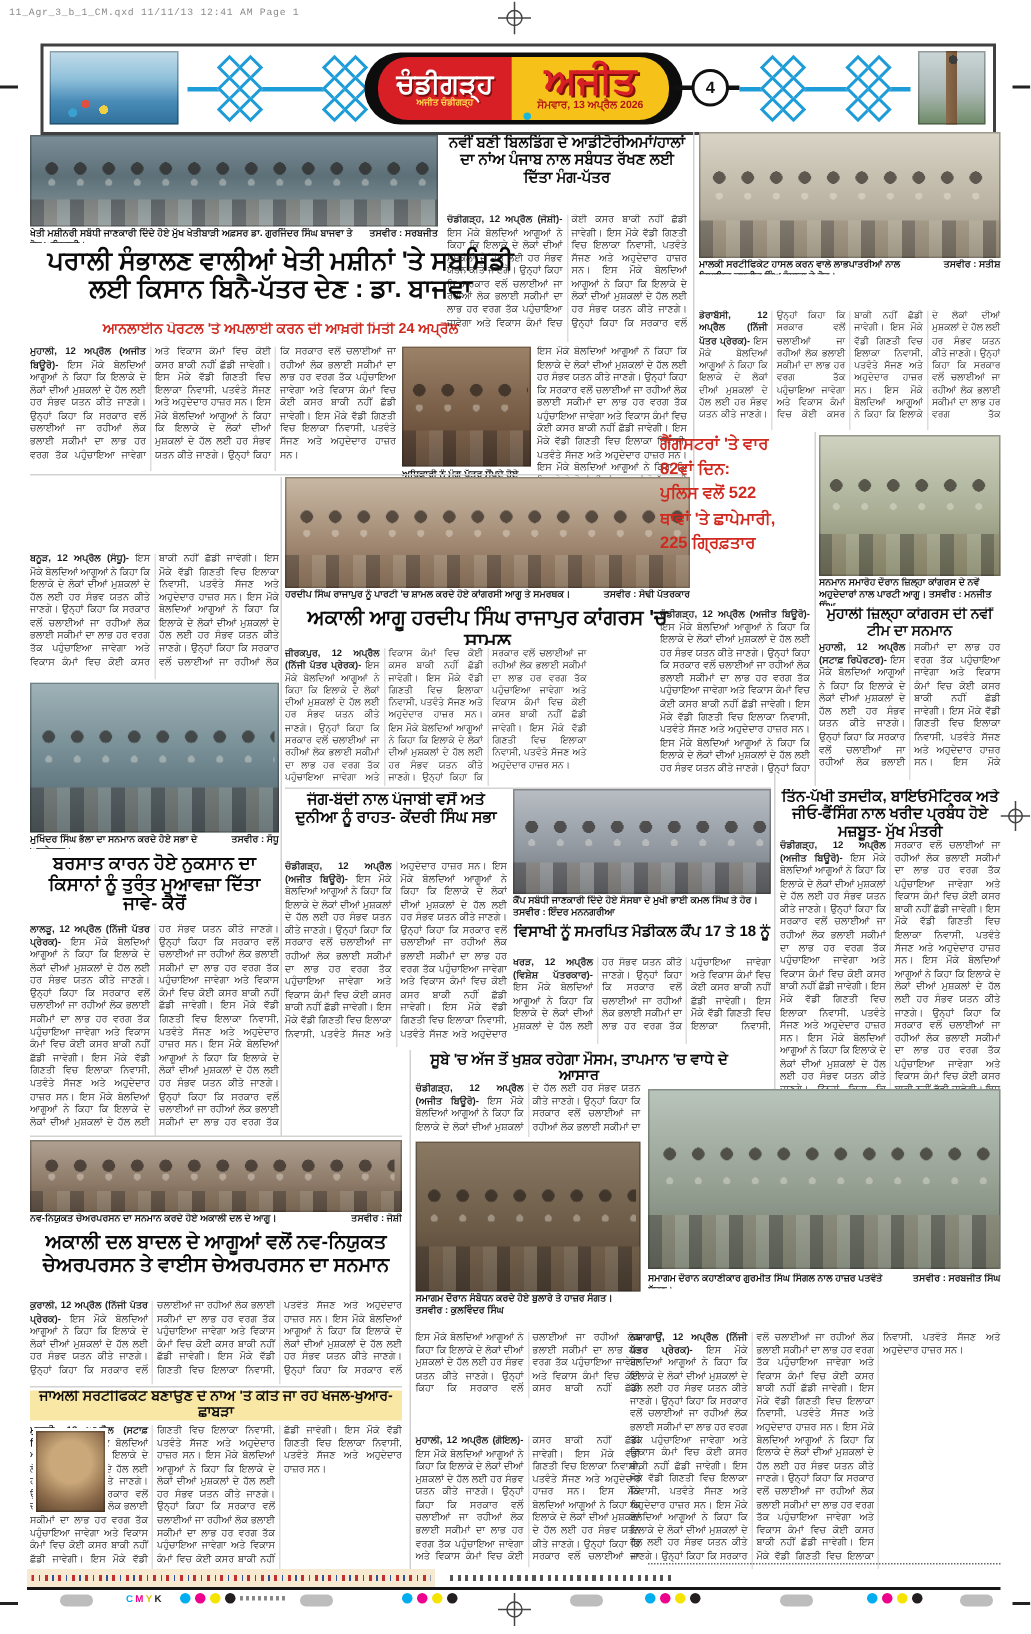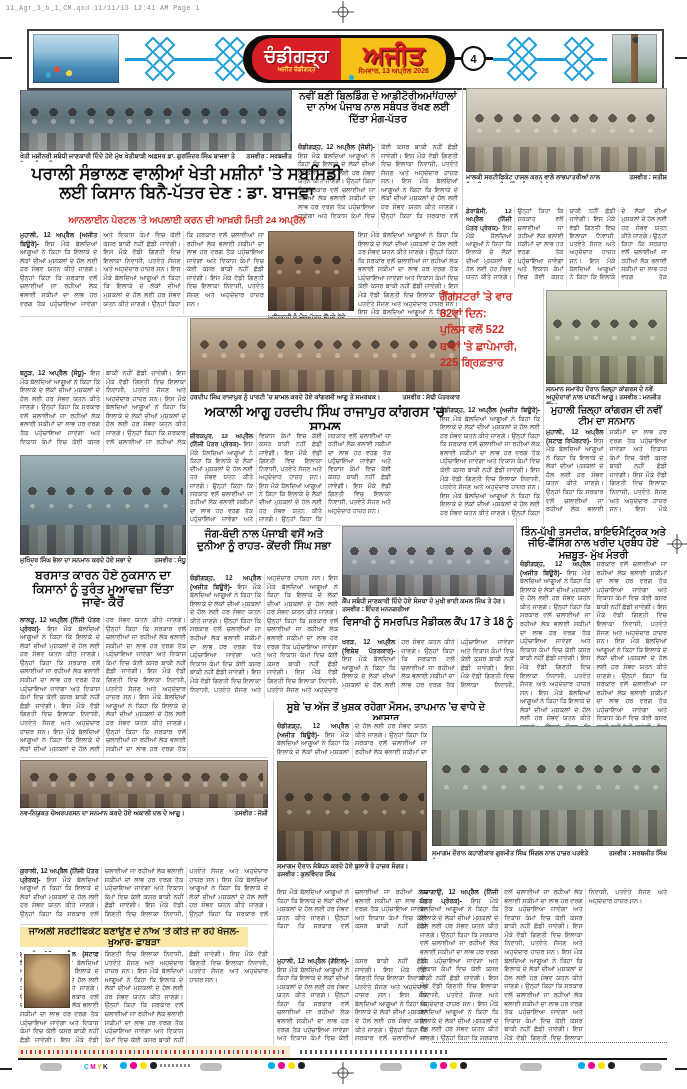--- a/index.html
+++ b/index.html
@@ -281,27 +281,28 @@
     <span class="dl">ਨਯਾਗਾਉਂ, 12 ਅਪ੍ਰੈਲ (ਨਿੱਜੀ ਪੱਤਰ ਪ੍ਰੇਰਕ)-</span>
     <span>ਇਸ ਮੌਕੇ ਬੋਲਦਿਆਂ ਆਗੂਆਂ ਨੇ ਕਿਹਾ ਕਿ ਇਲਾਕੇ ਦੇ ਲੋਕਾਂ ਦੀਆਂ ਮੁਸ਼ਕਲਾਂ ਦੇ ਹੱਲ ਲਈ ਹਰ ਸੰਭਵ ਯਤਨ ਕੀਤੇ ਜਾਣਗੇ। ਉਨ੍ਹਾਂ ਕਿਹਾ ਕਿ ਸਰਕਾਰ ਵਲੋਂ ਚਲਾਈਆਂ ਜਾ ਰਹੀਆਂ ਲੋਕ ਭਲਾਈ ਸਕੀਮਾਂ ਦਾ ਲਾਭ ਹਰ ਵਰਗ ਤੱਕ ਪਹੁੰਚਾਇਆ ਜਾਵੇਗਾ ਅਤੇ ਵਿਕਾਸ ਕੰਮਾਂ ਵਿਚ ਕੋਈ ਕਸਰ ਬਾਕੀ ਨਹੀਂ ਛੱਡੀ ਜਾਵੇਗੀ। ਇਸ ਮੌਕੇ ਵੱਡੀ ਗਿਣਤੀ ਵਿਚ ਇਲਾਕਾ ਨਿਵਾਸੀ, ਪਤਵੰਤੇ ਸੱਜਣ ਅਤੇ ਅਹੁਦੇਦਾਰ ਹਾਜ਼ਰ ਸਨ। ਇਸ ਮੌਕੇ ਬੋਲਦਿਆਂ ਆਗੂਆਂ ਨੇ ਕਿਹਾ ਕਿ ਇਲਾਕੇ ਦੇ ਲੋਕਾਂ ਦੀਆਂ ਮੁਸ਼ਕਲਾਂ ਦੇ ਹੱਲ ਲਈ ਹਰ ਸੰਭਵ ਯਤਨ ਕੀਤੇ ਜਾਣਗੇ। ਉਨ੍ਹਾਂ ਕਿਹਾ ਕਿ ਸਰਕਾਰ ਵਲੋਂ ਚਲਾਈਆਂ ਜਾ ਰਹੀਆਂ ਲੋਕ ਭਲਾਈ ਸਕੀਮਾਂ ਦਾ ਲਾਭ ਹਰ ਵਰਗ ਤੱਕ ਪਹੁੰਚਾਇਆ ਜਾਵੇਗਾ ਅਤੇ ਵਿਕਾਸ ਕੰਮਾਂ ਵਿਚ ਕੋਈ ਕਸਰ ਬਾਕੀ ਨਹੀਂ ਛੱਡੀ ਜਾਵੇਗੀ। ਇਸ ਮੌਕੇ ਵੱਡੀ ਗਿਣਤੀ ਵਿਚ ਇਲਾਕਾ ਨਿਵਾਸੀ, ਪਤਵੰਤੇ ਸੱਜਣ ਅਤੇ ਅਹੁਦੇਦਾਰ ਹਾਜ਼ਰ ਸਨ। ਇਸ ਮੌਕੇ ਬੋਲਦਿਆਂ ਆਗੂਆਂ ਨੇ ਕਿਹਾ ਕਿ ਇਲਾਕੇ ਦੇ ਲੋਕਾਂ ਦੀਆਂ ਮੁਸ਼ਕਲਾਂ ਦੇ ਹੱਲ ਲਈ ਹਰ ਸੰਭਵ ਯਤਨ ਕੀਤੇ ਜਾਣਗੇ। ਉਨ੍ਹਾਂ ਕਿਹਾ ਕਿ ਸਰਕਾਰ ਵਲੋਂ ਚਲਾਈਆਂ ਜਾ ਰਹੀਆਂ ਲੋਕ ਭਲਾਈ ਸਕੀਮਾਂ ਦਾ ਲਾਭ ਹਰ ਵਰਗ ਤੱਕ ਪਹੁੰਚਾਇਆ ਜਾਵੇਗਾ ਅਤੇ ਵਿਕਾਸ ਕੰਮਾਂ ਵਿਚ ਕੋਈ ਕਸਰ ਬਾਕੀ ਨਹੀਂ ਛੱਡੀ ਜਾਵੇਗੀ। ਇਸ ਮੌਕੇ ਵੱਡੀ ਗਿਣਤੀ ਵਿਚ ਇਲਾਕਾ ਨਿਵਾਸੀ, ਪਤਵੰਤੇ ਸੱਜਣ ਅਤੇ ਅਹੁਦੇਦਾਰ ਹਾਜ਼ਰ ਸਨ।</span>
   </div>
 
   <div class="hr" style="left:20px;top:757px;width:248px;"></div>
   <div class="ph people" style="left:20px;top:760px;width:248px;height:48px;background:linear-gradient(180deg,#b0a192 0%,#8d7a68 60%,#6b5a4a 100%);"></div>
   <div class="cap" style="left:20px;top:809px;width:248px;height:10px;">
     <span>ਨਵ-ਨਿਯੁਕਤ ਚੇਅਰਪਰਸਨ ਦਾ ਸਨਮਾਨ ਕਰਦੇ ਹੋਏ ਅਕਾਲੀ ਦਲ ਦੇ ਆਗੂ।</span>
     <span class="cr">ਤਸਵੀਰ : ਜੋਸ਼ੀ</span>
   </div>
+  <div class="hl" style="left:20px;top:821px;width:248px;height:44px;font-size:13px;">ਅਕਾਲੀ ਦਲ ਬਾਦਲ ਦੇ ਆਗੂਆਂ ਵਲੋਂ ਨਵ-ਨਿਯੁਕਤ ਚੇਅਰਪਰਸਨ ਤੇ ਵਾਈਸ ਚੇਅਰਪਰਸਨ ਦਾ ਸਨਮਾਨ</div>
   <div class="body" style="left:20px;top:867px;width:248px;height:56px;column-count:3;">
     <span class="dl">ਕੁਰਾਲੀ, 12 ਅਪ੍ਰੈਲ (ਨਿੱਜੀ ਪੱਤਰ ਪ੍ਰੇਰਕ)-</span>
     <span>ਇਸ ਮੌਕੇ ਬੋਲਦਿਆਂ ਆਗੂਆਂ ਨੇ ਕਿਹਾ ਕਿ ਇਲਾਕੇ ਦੇ ਲੋਕਾਂ ਦੀਆਂ ਮੁਸ਼ਕਲਾਂ ਦੇ ਹੱਲ ਲਈ ਹਰ ਸੰਭਵ ਯਤਨ ਕੀਤੇ ਜਾਣਗੇ। ਉਨ੍ਹਾਂ ਕਿਹਾ ਕਿ ਸਰਕਾਰ ਵਲੋਂ ਚਲਾਈਆਂ ਜਾ ਰਹੀਆਂ ਲੋਕ ਭਲਾਈ ਸਕੀਮਾਂ ਦਾ ਲਾਭ ਹਰ ਵਰਗ ਤੱਕ ਪਹੁੰਚਾਇਆ ਜਾਵੇਗਾ ਅਤੇ ਵਿਕਾਸ ਕੰਮਾਂ ਵਿਚ ਕੋਈ ਕਸਰ ਬਾਕੀ ਨਹੀਂ ਛੱਡੀ ਜਾਵੇਗੀ। ਇਸ ਮੌਕੇ ਵੱਡੀ ਗਿਣਤੀ ਵਿਚ ਇਲਾਕਾ ਨਿਵਾਸੀ, ਪਤਵੰਤੇ ਸੱਜਣ ਅਤੇ ਅਹੁਦੇਦਾਰ ਹਾਜ਼ਰ ਸਨ। ਇਸ ਮੌਕੇ ਬੋਲਦਿਆਂ ਆਗੂਆਂ ਨੇ ਕਿਹਾ ਕਿ ਇਲਾਕੇ ਦੇ ਲੋਕਾਂ ਦੀਆਂ ਮੁਸ਼ਕਲਾਂ ਦੇ ਹੱਲ ਲਈ ਹਰ ਸੰਭਵ ਯਤਨ ਕੀਤੇ ਜਾਣਗੇ। ਉਨ੍ਹਾਂ ਕਿਹਾ ਕਿ ਸਰਕਾਰ ਵਲੋਂ ਚਲਾਈਆਂ ਜਾ ਰਹੀਆਂ ਲੋਕ ਭਲਾਈ ਸਕੀਮਾਂ ਦਾ ਲਾਭ ਹਰ ਵਰਗ ਤੱਕ ਪਹੁੰਚਾਇਆ ਜਾਵੇਗਾ ਅਤੇ ਵਿਕਾਸ ਕੰਮਾਂ ਵਿਚ ਕੋਈ ਕਸਰ ਬਾਕੀ ਨਹੀਂ ਛੱਡੀ ਜਾਵੇਗੀ। ਇਸ ਮੌਕੇ ਵੱਡੀ ਗਿਣਤੀ ਵਿਚ ਇਲਾਕਾ ਨਿਵਾਸੀ, ਪਤਵੰਤੇ ਸੱਜਣ ਅਤੇ ਅਹੁਦੇਦਾਰ ਹਾਜ਼ਰ ਸਨ।</span>
   </div>
 
   <div class="hr" style="left:20px;top:924px;width:248px;"></div>
-  <div class="hl ylhl" style="left:20px;top:927px;width:228px;height:20px;font-size:9.5px;">ਜਾਅਲੀ ਸਰਟੀਫਿਕੇਟ ਬਣਾਉਣ ਦੇ ਨਾਂਅ 'ਤੇ ਕੀਤੇ ਜਾ ਰਹੇ ਖੱਜਲ-ਖੁਆਰ- ਛਾਬੜਾ</div>
+  <div class="hl ylhl" style="left:20px;top:927px;width:248px;height:20px;font-size:9.5px;">ਜਾਅਲੀ ਸਰਟੀਫਿਕੇਟ ਬਣਾਉਣ ਦੇ ਨਾਂਅ 'ਤੇ ਕੀਤੇ ਜਾ ਰਹੇ ਖੱਜਲ-ਖੁਆਰ- ਛਾਬੜਾ</div>
   <div class="body" style="left:20px;top:950px;width:248px;height:96px;column-count:3;">
     <span class="dl">ਮੁਹਾਲੀ, 12 ਅਪ੍ਰੈਲ (ਸਟਾਫ਼ ਰਿਪੋਰਟਰ)-</span>
     <span>ਇਸ ਮੌਕੇ ਬੋਲਦਿਆਂ ਆਗੂਆਂ ਨੇ ਕਿਹਾ ਕਿ ਇਲਾਕੇ ਦੇ ਲੋਕਾਂ ਦੀਆਂ ਮੁਸ਼ਕਲਾਂ ਦੇ ਹੱਲ ਲਈ ਹਰ ਸੰਭਵ ਯਤਨ ਕੀਤੇ ਜਾਣਗੇ। ਉਨ੍ਹਾਂ ਕਿਹਾ ਕਿ ਸਰਕਾਰ ਵਲੋਂ ਚਲਾਈਆਂ ਜਾ ਰਹੀਆਂ ਲੋਕ ਭਲਾਈ ਸਕੀਮਾਂ ਦਾ ਲਾਭ ਹਰ ਵਰਗ ਤੱਕ ਪਹੁੰਚਾਇਆ ਜਾਵੇਗਾ ਅਤੇ ਵਿਕਾਸ ਕੰਮਾਂ ਵਿਚ ਕੋਈ ਕਸਰ ਬਾਕੀ ਨਹੀਂ ਛੱਡੀ ਜਾਵੇਗੀ। ਇਸ ਮੌਕੇ ਵੱਡੀ ਗਿਣਤੀ ਵਿਚ ਇਲਾਕਾ ਨਿਵਾਸੀ, ਪਤਵੰਤੇ ਸੱਜਣ ਅਤੇ ਅਹੁਦੇਦਾਰ ਹਾਜ਼ਰ ਸਨ। ਇਸ ਮੌਕੇ ਬੋਲਦਿਆਂ ਆਗੂਆਂ ਨੇ ਕਿਹਾ ਕਿ ਇਲਾਕੇ ਦੇ ਲੋਕਾਂ ਦੀਆਂ ਮੁਸ਼ਕਲਾਂ ਦੇ ਹੱਲ ਲਈ ਹਰ ਸੰਭਵ ਯਤਨ ਕੀਤੇ ਜਾਣਗੇ। ਉਨ੍ਹਾਂ ਕਿਹਾ ਕਿ ਸਰਕਾਰ ਵਲੋਂ ਚਲਾਈਆਂ ਜਾ ਰਹੀਆਂ ਲੋਕ ਭਲਾਈ ਸਕੀਮਾਂ ਦਾ ਲਾਭ ਹਰ ਵਰਗ ਤੱਕ ਪਹੁੰਚਾਇਆ ਜਾਵੇਗਾ ਅਤੇ ਵਿਕਾਸ ਕੰਮਾਂ ਵਿਚ ਕੋਈ ਕਸਰ ਬਾਕੀ ਨਹੀਂ ਛੱਡੀ ਜਾਵੇਗੀ। ਇਸ ਮੌਕੇ ਵੱਡੀ ਗਿਣਤੀ ਵਿਚ ਇਲਾਕਾ ਨਿਵਾਸੀ, ਪਤਵੰਤੇ ਸੱਜਣ ਅਤੇ ਅਹੁਦੇਦਾਰ ਹਾਜ਼ਰ ਸਨ।</span>
   </div>
   <div class="ph" style="left:22px;top:952px;width:46px;height:54px;border:2px solid #fff;background:radial-gradient(circle at 50% 38%, #caa87a 0 34%, #8a6a4a 70%, #5e452f 100%);"></div>
 
   <div class="body" style="left:277px;top:957px;width:150px;height:88px;column-count:2;">
     <span class="dl">ਮੁਹਾਲੀ, 12 ਅਪ੍ਰੈਲ (ਗੋਇਲ)-</span>
     <span>ਇਸ ਮੌਕੇ ਬੋਲਦਿਆਂ ਆਗੂਆਂ ਨੇ ਕਿਹਾ ਕਿ ਇਲਾਕੇ ਦੇ ਲੋਕਾਂ ਦੀਆਂ ਮੁਸ਼ਕਲਾਂ ਦੇ ਹੱਲ ਲਈ ਹਰ ਸੰਭਵ ਯਤਨ ਕੀਤੇ ਜਾਣਗੇ। ਉਨ੍ਹਾਂ ਕਿਹਾ ਕਿ ਸਰਕਾਰ ਵਲੋਂ ਚਲਾਈਆਂ ਜਾ ਰਹੀਆਂ ਲੋਕ ਭਲਾਈ ਸਕੀਮਾਂ ਦਾ ਲਾਭ ਹਰ ਵਰਗ ਤੱਕ ਪਹੁੰਚਾਇਆ ਜਾਵੇਗਾ ਅਤੇ ਵਿਕਾਸ ਕੰਮਾਂ ਵਿਚ ਕੋਈ ਕਸਰ ਬਾਕੀ ਨਹੀਂ ਛੱਡੀ ਜਾਵੇਗੀ। ਇਸ ਮੌਕੇ ਵੱਡੀ ਗਿਣਤੀ ਵਿਚ ਇਲਾਕਾ ਨਿਵਾਸੀ, ਪਤਵੰਤੇ ਸੱਜਣ ਅਤੇ ਅਹੁਦੇਦਾਰ ਹਾਜ਼ਰ ਸਨ। ਇਸ ਮੌਕੇ ਬੋਲਦਿਆਂ ਆਗੂਆਂ ਨੇ ਕਿਹਾ ਕਿ ਇਲਾਕੇ ਦੇ ਲੋਕਾਂ ਦੀਆਂ ਮੁਸ਼ਕਲਾਂ ਦੇ ਹੱਲ ਲਈ ਹਰ ਸੰਭਵ ਯਤਨ ਕੀਤੇ ਜਾਣਗੇ। ਉਨ੍ਹਾਂ ਕਿਹਾ ਕਿ ਸਰਕਾਰ ਵਲੋਂ ਚਲਾਈਆਂ ਜਾ ਰਹੀਆਂ ਲੋਕ ਭਲਾਈ ਸਕੀਮਾਂ ਦਾ ਲਾਭ ਹਰ ਵਰਗ ਤੱਕ ਪਹੁੰਚਾਇਆ ਜਾਵੇਗਾ ਅਤੇ ਵਿਕਾਸ ਕੰਮਾਂ ਵਿਚ ਕੋਈ ਕਸਰ ਬਾਕੀ ਨਹੀਂ ਛੱਡੀ ਜਾਵੇਗੀ। ਇਸ ਮੌਕੇ ਵੱਡੀ ਗਿਣਤੀ ਵਿਚ ਇਲਾਕਾ ਨਿਵਾਸੀ, ਪਤਵੰਤੇ ਸੱਜਣ ਅਤੇ ਅਹੁਦੇਦਾਰ ਹਾਜ਼ਰ ਸਨ।</span>
   </div>

